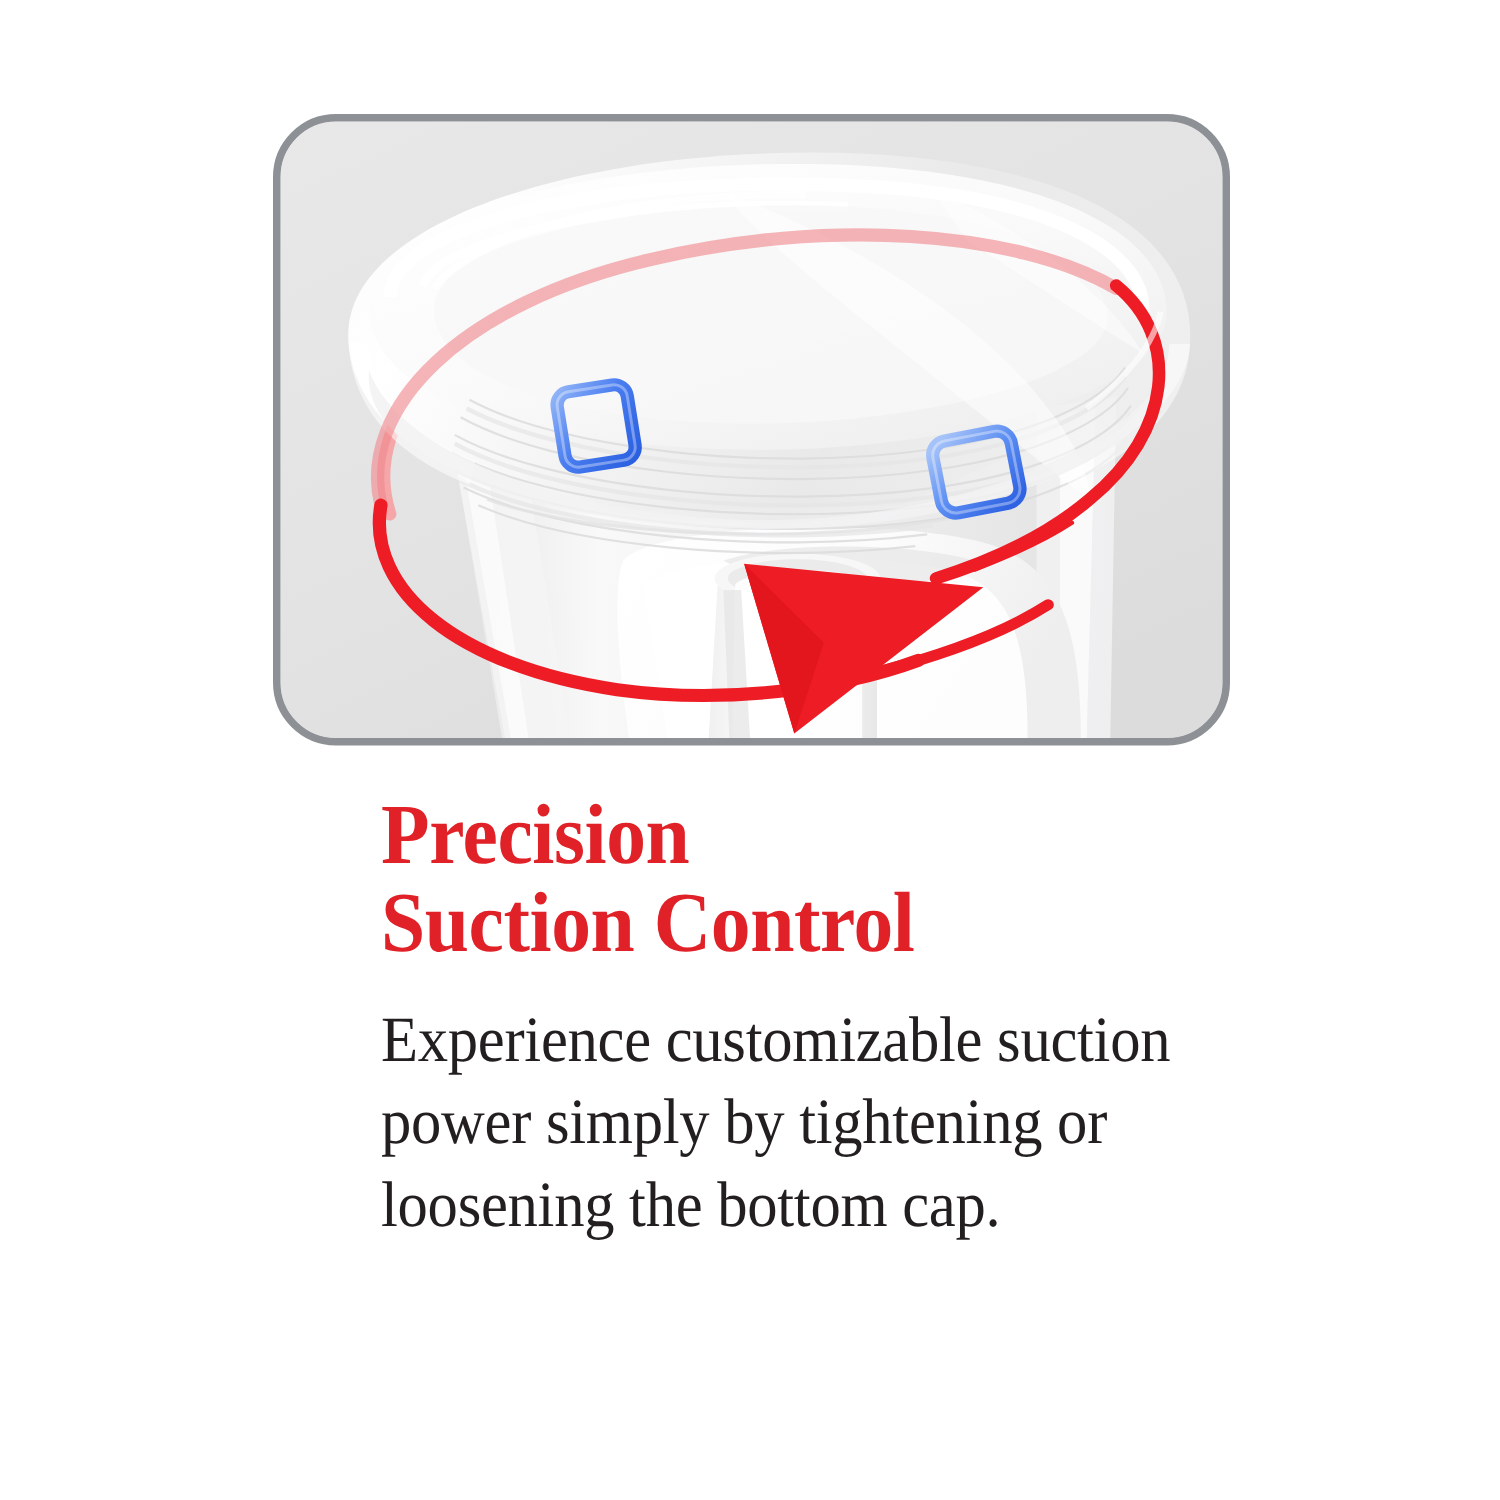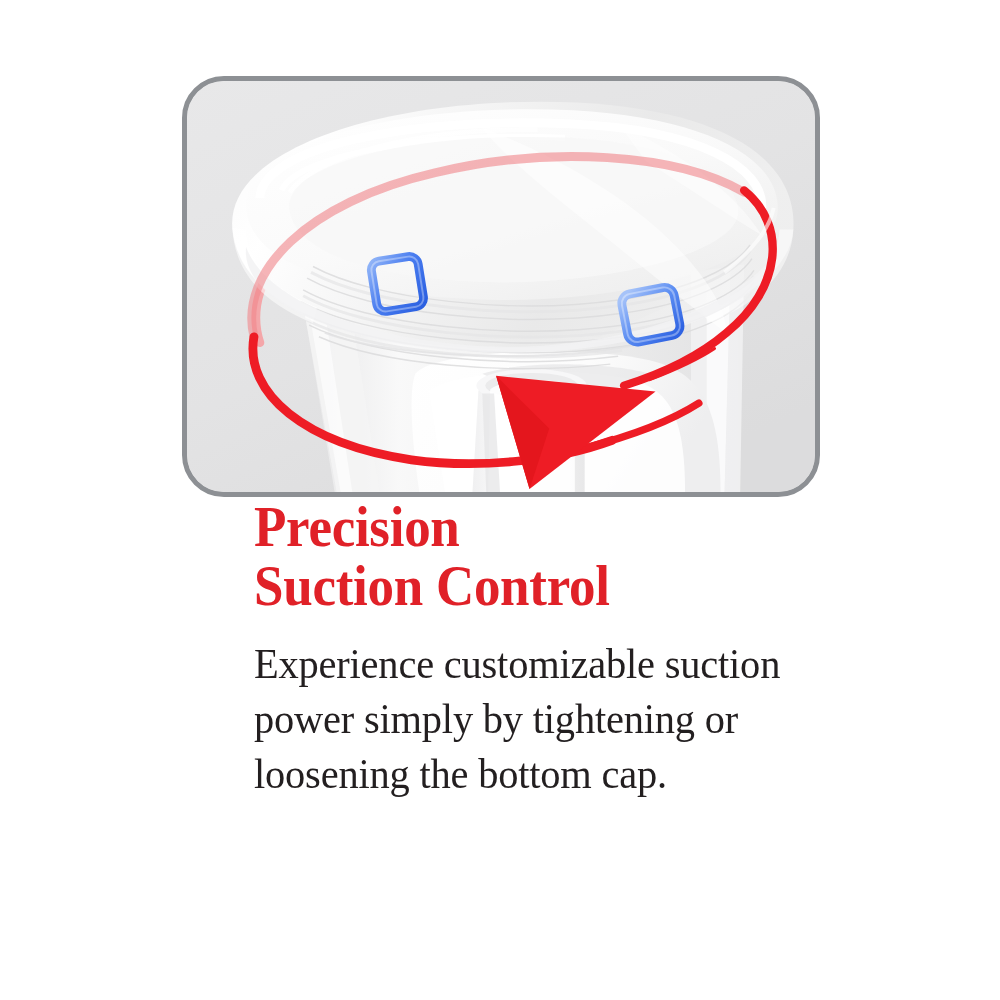--- a/index.html
+++ b/index.html
@@ -31,21 +31,21 @@
   .illustration-frame svg {
     display: block;
     width: 100%;
     height: 100%;
   }
 
   
   .caption-block {
     position: absolute;
     left: 254px;
-    top: 498px;
+    top: 528px;
     width: 560px;
   }
   .headline {
     color: #e02128;
     font-family: "Liberation Serif", "DejaVu Serif", serif;
     font-weight: bold;
     font-size: 57px;
     line-height: 1.03;
     letter-spacing: -0.3px;
     transform: scaleX(0.93);

